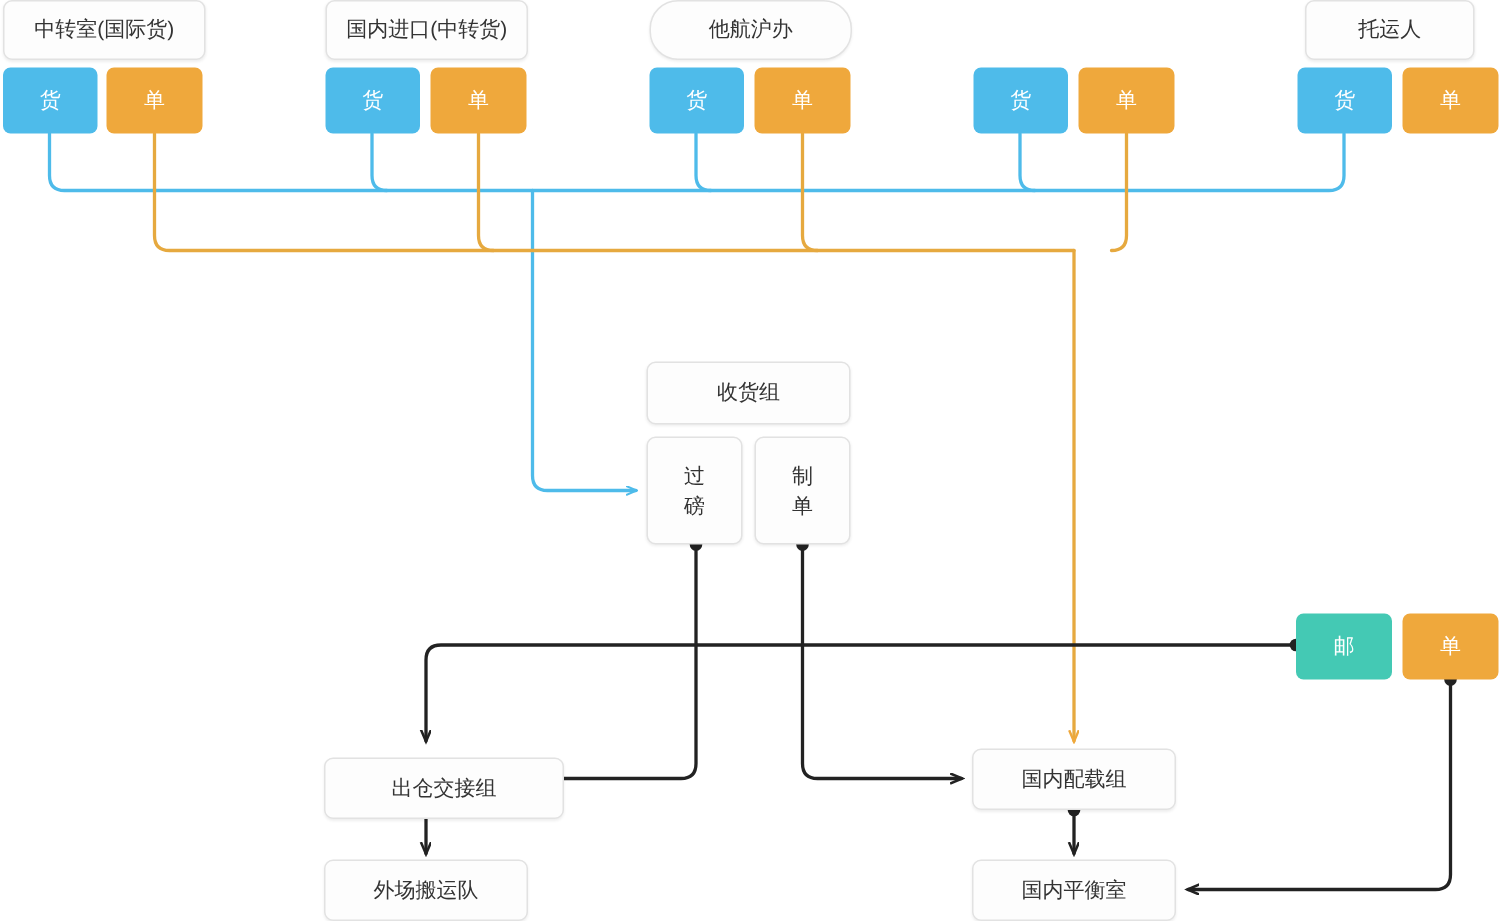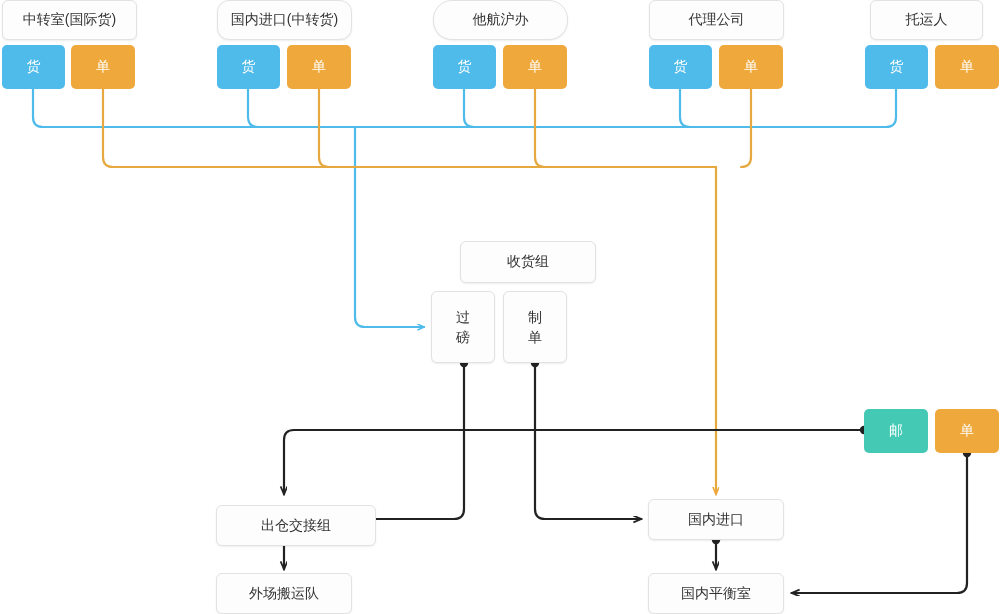--- a/index.html
+++ b/index.html
@@ -107,61 +107,58 @@
   <div class="node plain" style="left:2px;top:0px;width:135px;height:40px;">
     <span>中转室(国际货)</span>
   </div>
   <div class="node chip cargo" style="left:2px;top:45px;width:63px;height:44px;">
     <span>货</span>
   </div>
   <div class="node chip doc" style="left:71px;top:45px;width:64px;height:44px;">
     <span>单</span>
   </div>
 
-  <div class="node plain" style="left:217px;top:0px;width:135px;height:40px;border-radius:12px;">
+  <div class="node plain" style="left:217px;top:0px;width:135px;height:40px;">
     <span>国内进口(中转货)</span>
   </div>
   <div class="node chip cargo" style="left:217px;top:45px;width:63px;height:44px;">
     <span>货</span>
   </div>
   <div class="node chip doc" style="left:287px;top:45px;width:64px;height:44px;">
     <span>单</span>
   </div>
 
   <div class="node plain" style="left:433px;top:0px;width:135px;height:40px;border-radius:19px;">
     <span>他航沪办</span>
   </div>
   <div class="node chip cargo" style="left:433px;top:45px;width:63px;height:44px;">
     <span>货</span>
   </div>
   <div class="node chip doc" style="left:503px;top:45px;width:64px;height:44px;">
     <span>单</span>
   </div>
 
-  <div class="node plain" style="left:649px;top:0px;width:135px;height:40px;">
-    <span>代理公司</span>
-  </div>
   <div class="node chip cargo" style="left:649px;top:45px;width:63px;height:44px;">
     <span>货</span>
   </div>
   <div class="node chip doc" style="left:719px;top:45px;width:64px;height:44px;">
     <span>单</span>
   </div>
 
   <div class="node plain" style="left:844px;top:0px;width:113px;height:40px;margin-left:26px;">
     <span>托运人</span>
   </div>
   <div class="node chip cargo" style="left:865px;top:45px;width:63px;height:44px;">
     <span>货</span>
   </div>
   <div class="node chip doc" style="left:935px;top:45px;width:64px;height:44px;">
     <span>单</span>
   </div>
 
-  <div class="node plain" style="left:431px;top:241px;width:136px;height:42px;margin-left:29px;">
+  <div class="node plain" style="left:431px;top:241px;width:136px;height:42px;">
     <span>收货组</span>
   </div>
   <div class="node plain vchip" style="left:431px;top:291px;width:64px;height:72px;">
     <span>过
 磅</span>
   </div>
   <div class="node plain vchip" style="left:503px;top:291px;width:64px;height:72px;">
     <span>制
 单</span>
   </div>
@@ -173,19 +170,19 @@
     <span>单</span>
   </div>
 
   <div class="node plain" style="left:216px;top:505px;width:160px;height:41px;">
     <span>出仓交接组</span>
   </div>
   <div class="node plain" style="left:216px;top:573px;width:136px;height:41px;">
     <span>外场搬运队</span>
   </div>
   <div class="node plain" style="left:648px;top:499px;width:136px;height:41px;">
-    <span>国内进口</span>
+    <span>国内配载组</span>
   </div>
   <div class="node plain" style="left:648px;top:573px;width:136px;height:41px;">
     <span>国内平衡室</span>
   </div>
 
 </div>
 
 </body></html>

